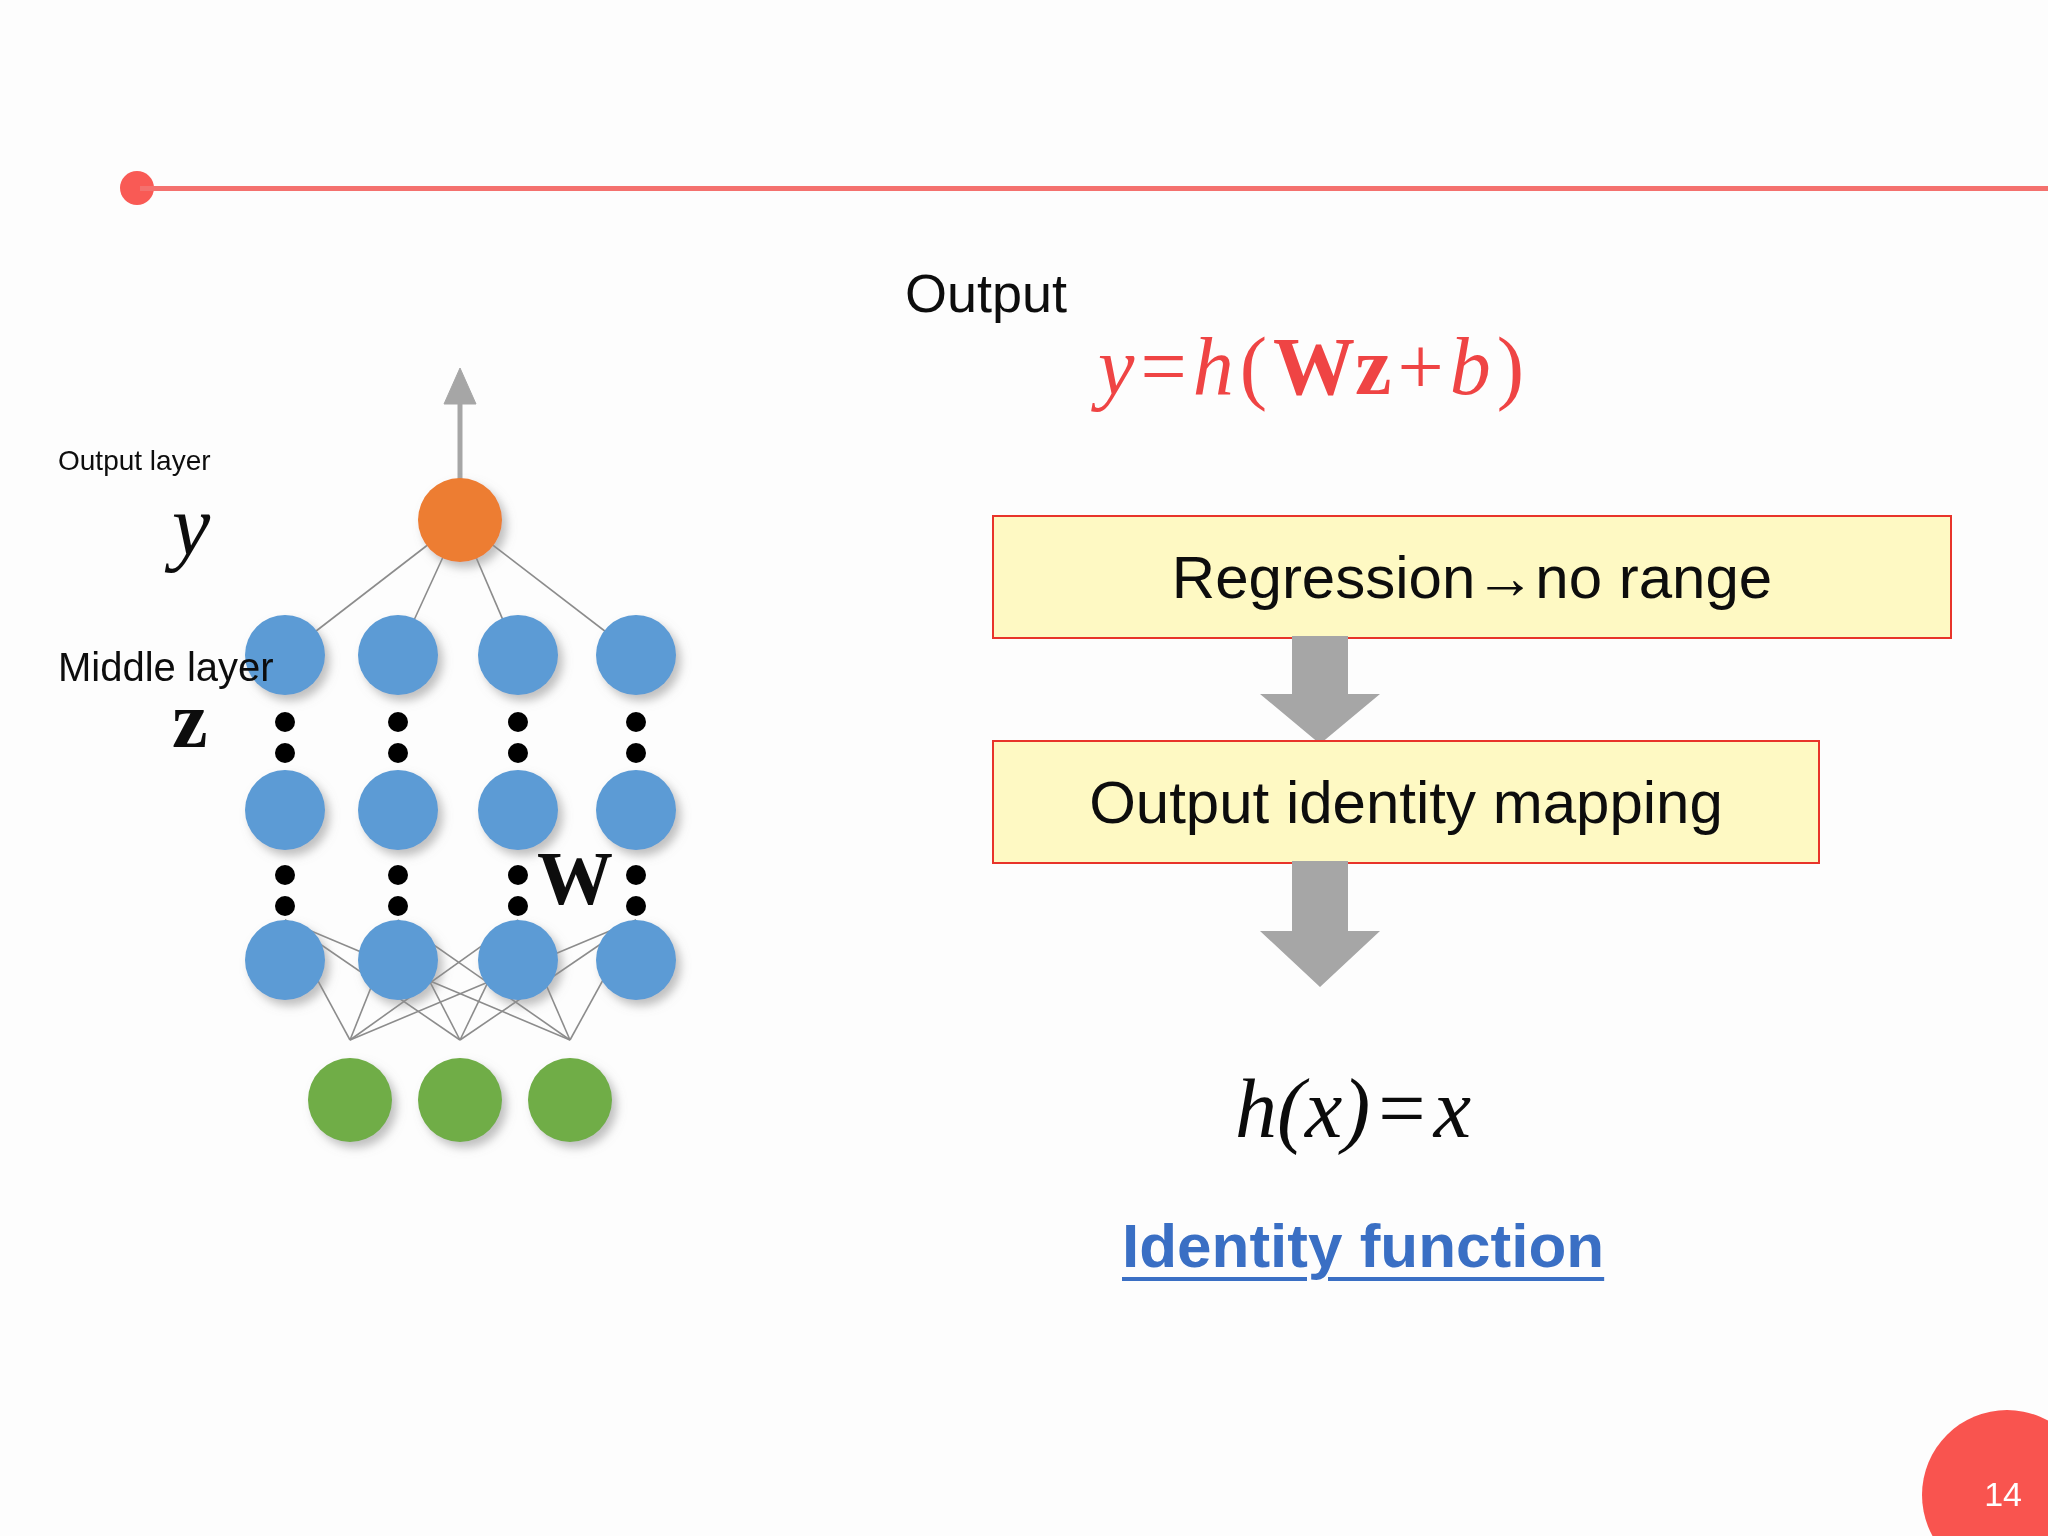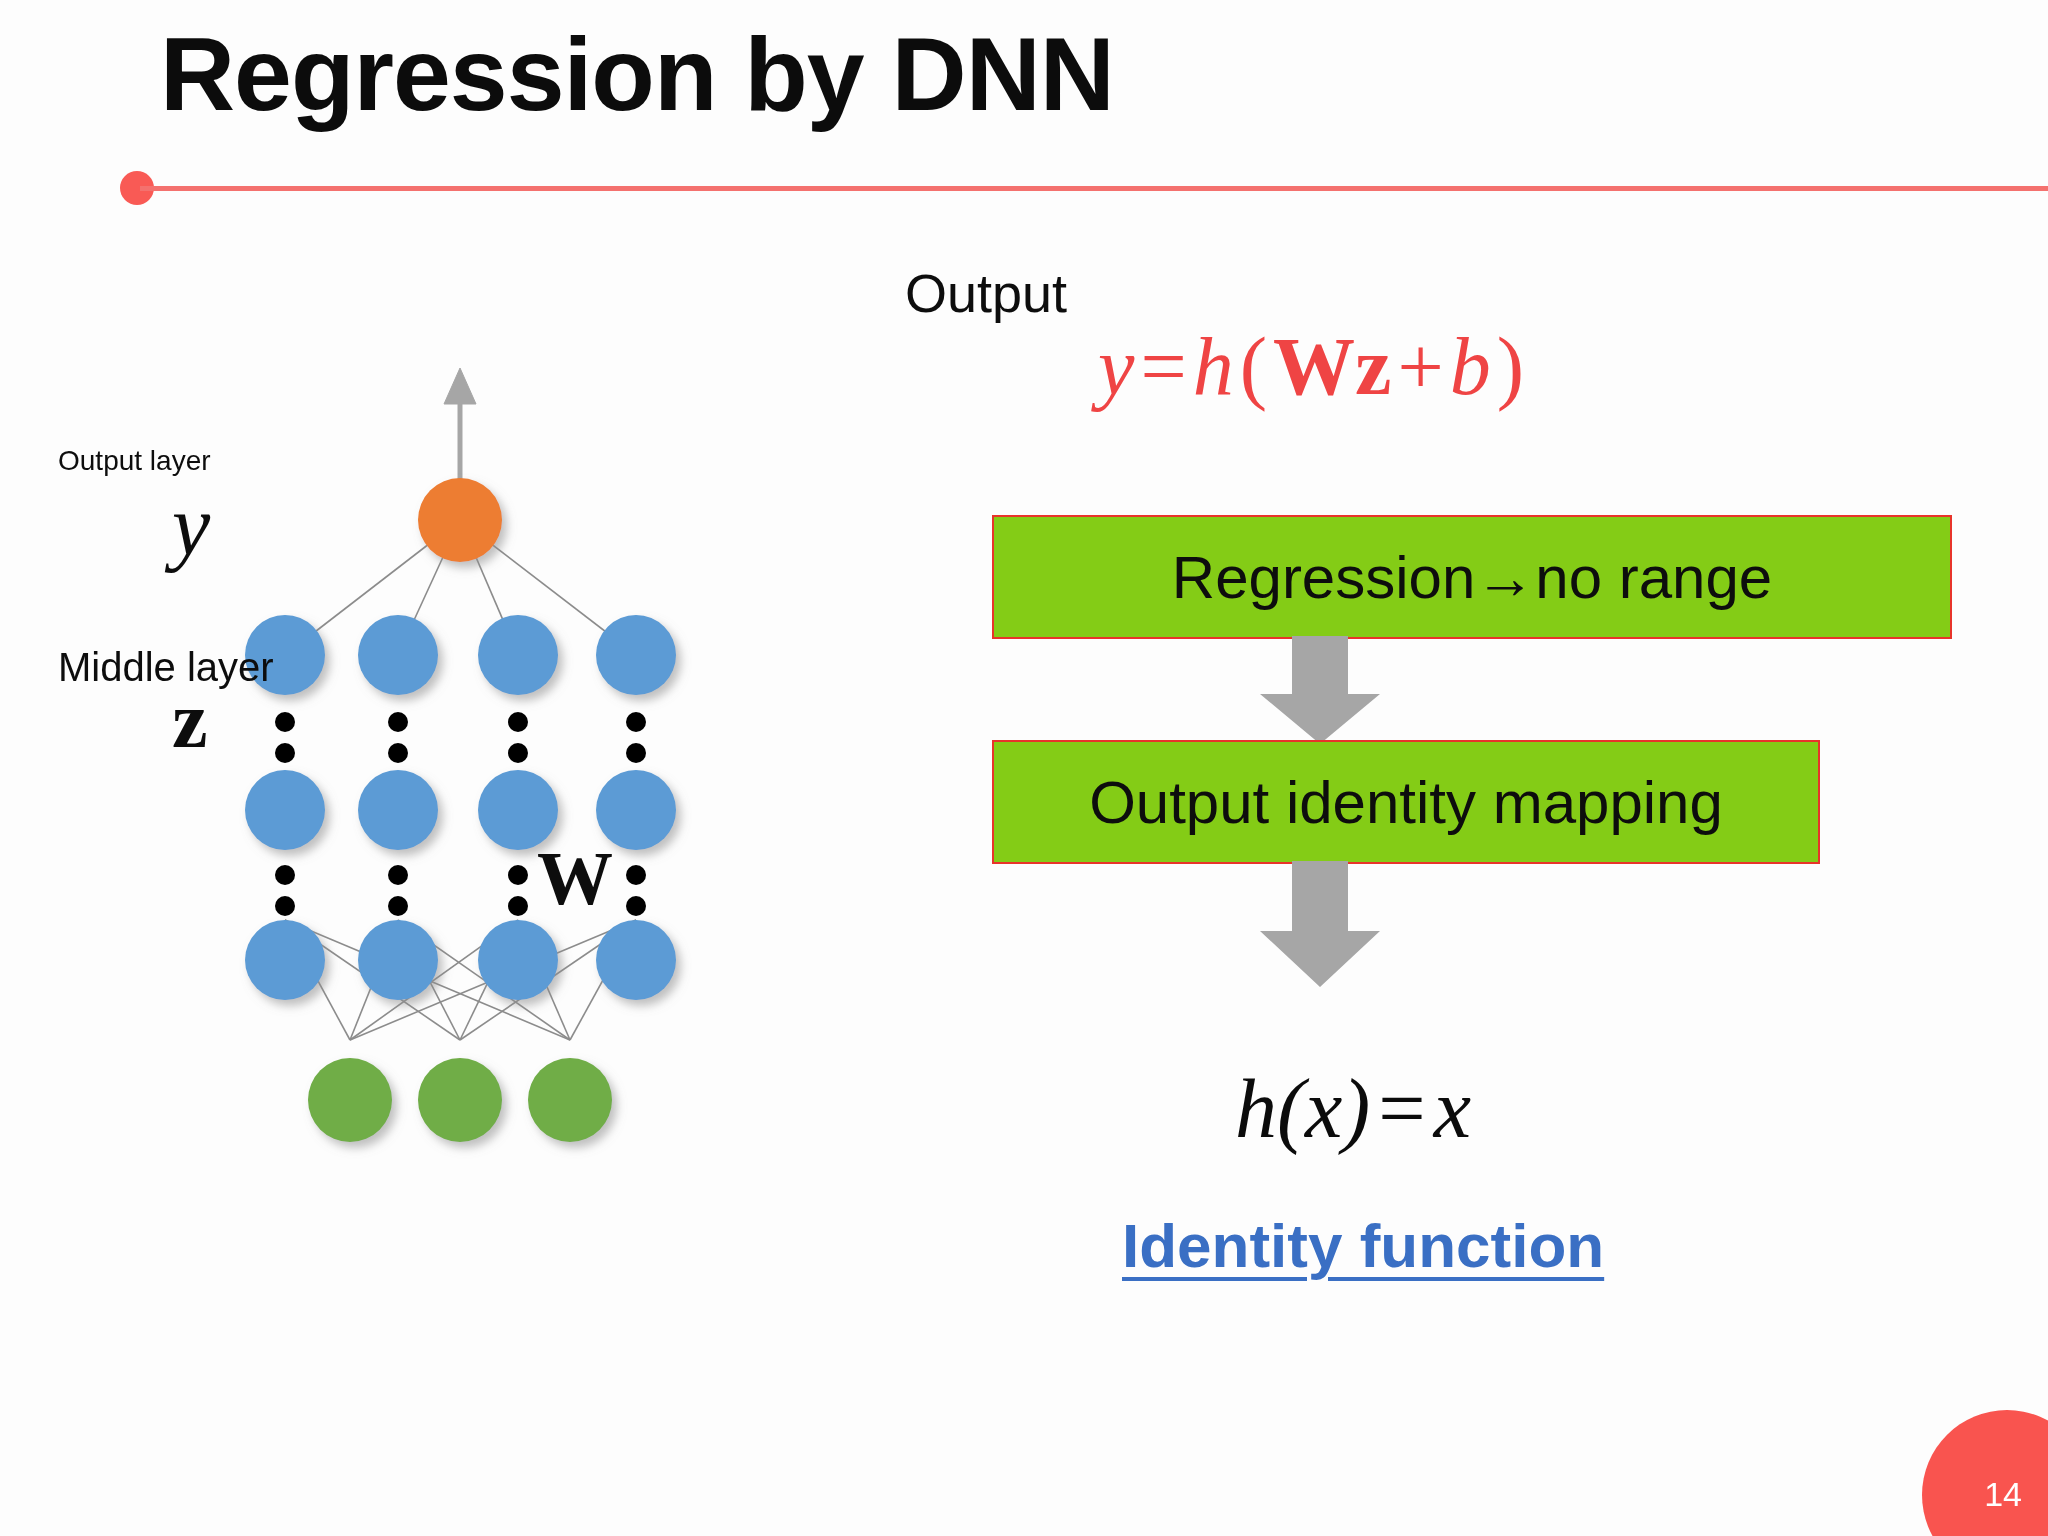--- a/index.html
+++ b/index.html
@@ -92,21 +92,21 @@
     color: #ef4444;
     white-space: nowrap;
   }
   .formula-main i { font-style: italic; }
   .formula-main b { font-style: normal; font-weight: bold; }
   .formula-main .op { font-style: normal; padding: 0 6px; }
 
   .redbox {
     position: absolute;
     border: 2px solid #e8342a;
-    background: #84cc16;
+    background: #fef9c3;
     box-sizing: border-box;
     display: flex;
     align-items: center;
     justify-content: center;
     font-family: "Liberation Sans", sans-serif;
     font-size: 60px;
     color: #0d0d0d;
     white-space: nowrap;
   }
   .redbox-1 { left: 92px;  top: 265px; width: 960px; height: 124px; }
@@ -154,21 +154,20 @@
     color: #ffffff;
     font-size: 34px;
     font-family: "Liberation Sans", sans-serif;
   }
 </style>
 </head>
 <body>
 
 <div class="slide">
 
-  <div class="title">Regression by DNN</div>
   <div class="title-dot"></div>
   <div class="title-rule"></div>
 
   <div class="net">
     <svg width="900" height="1120" viewBox="0 0 900 1120">
       <defs>
         <filter id="nshadow" x="-40%" y="-40%" width="200%" height="200%">
           <feDropShadow dx="5" dy="6" stdDeviation="5" flood-color="#8d8d8d" flood-opacity="0.55"></feDropShadow>
         </filter>
       </defs>

